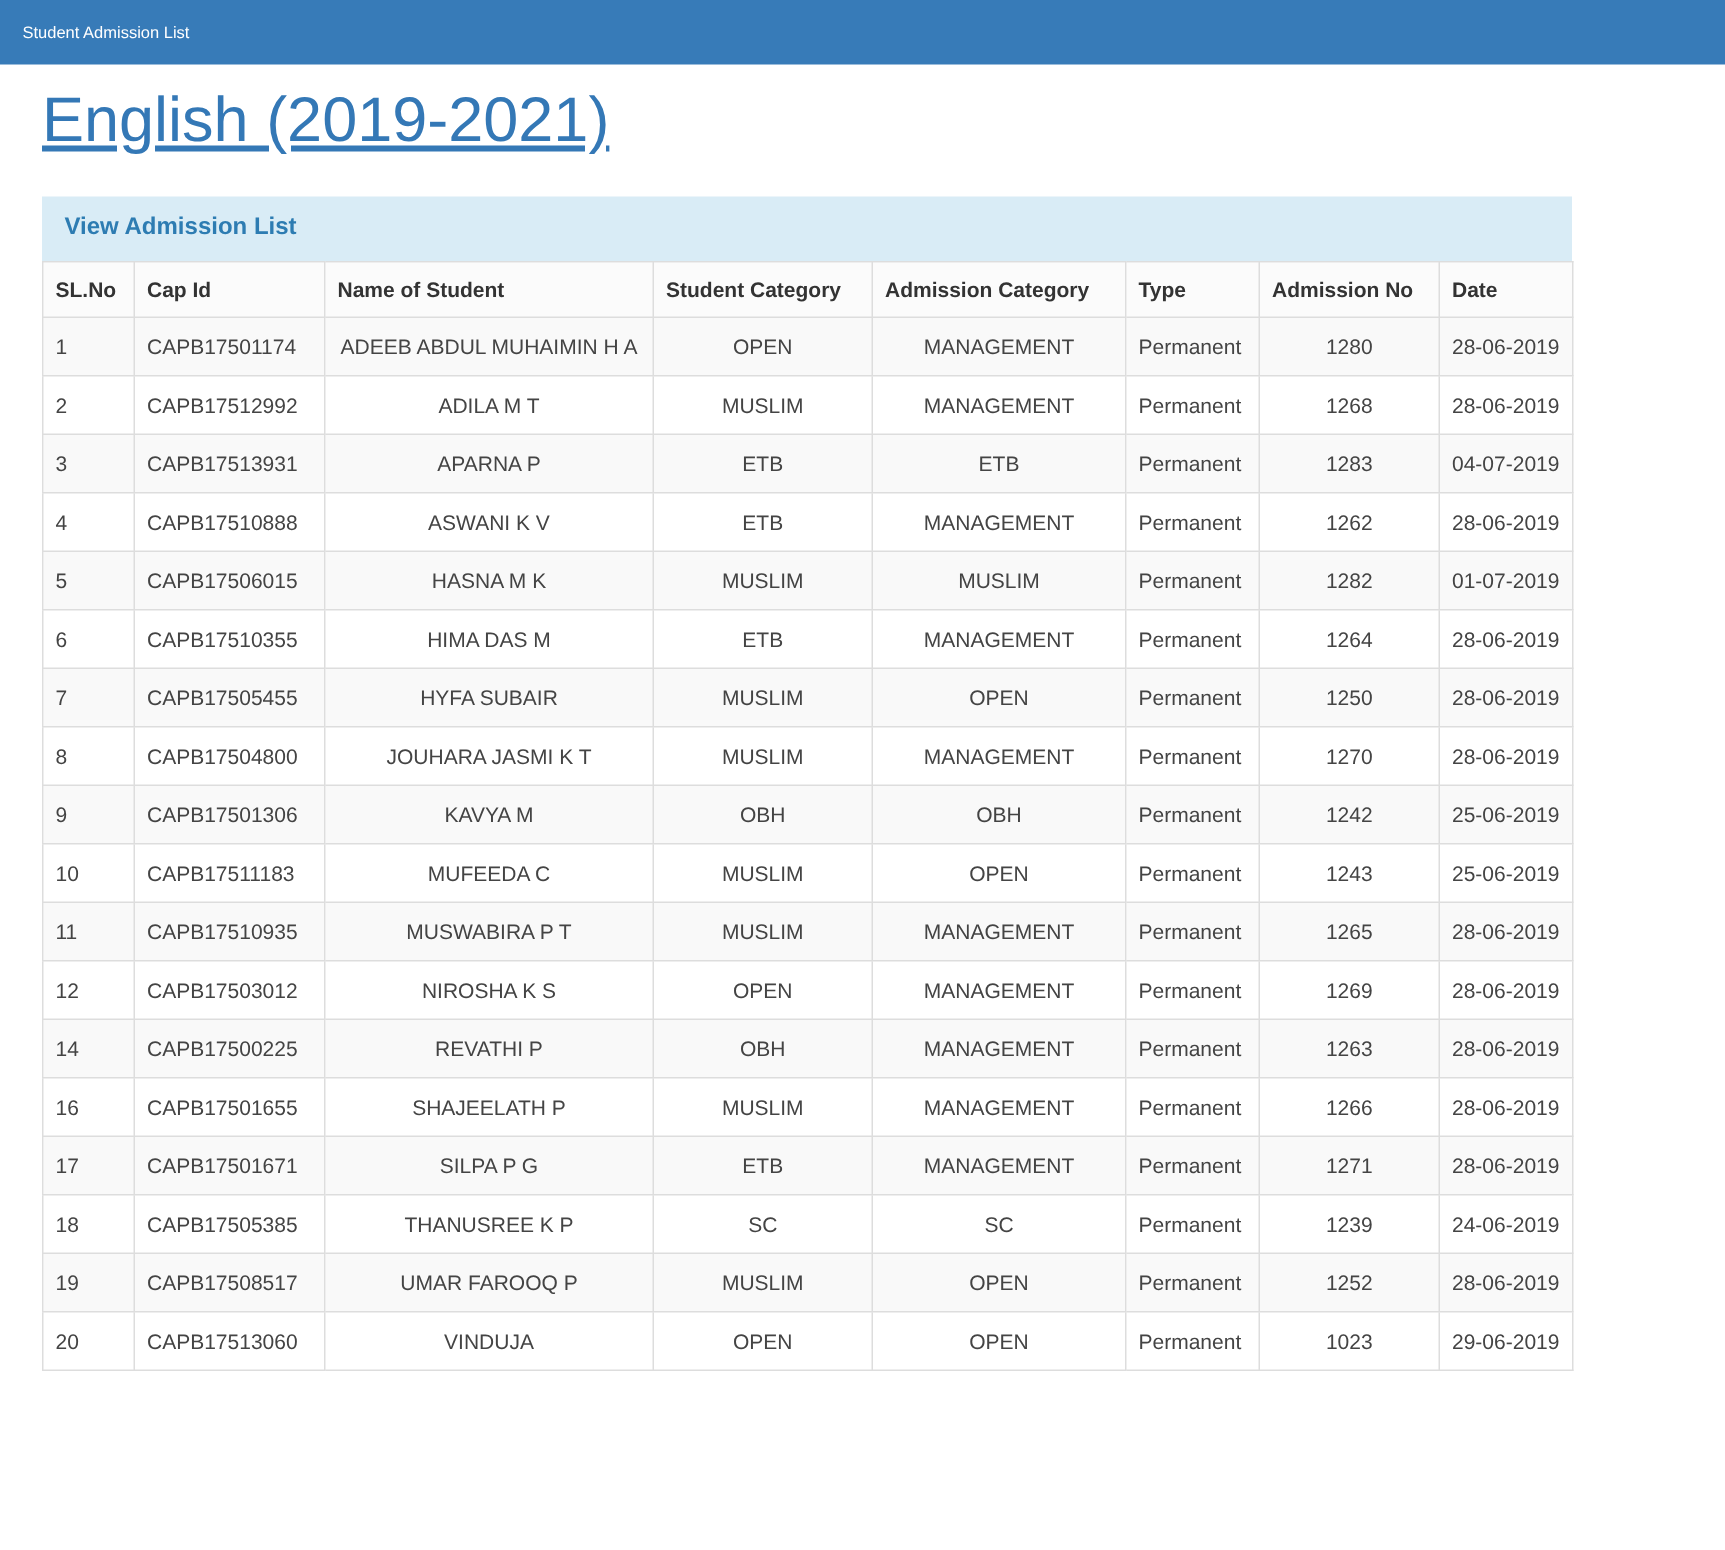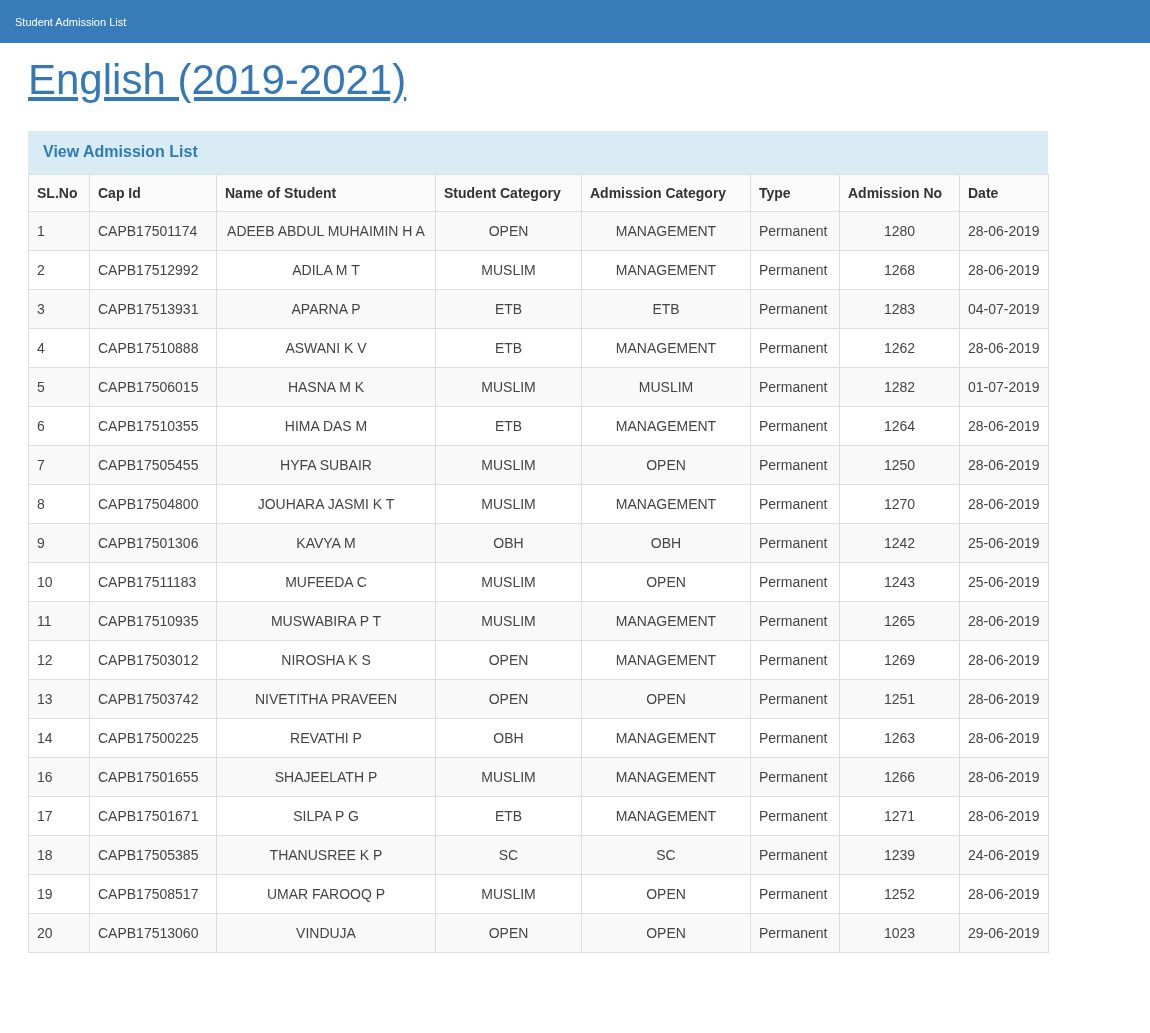--- a/index.html
+++ b/index.html
@@ -250,30 +250,20 @@
             <td class="al">12</td>
             <td class="al">CAPB17503012</td>
             <td class="ac">NIROSHA K S</td>
             <td class="ac">OPEN</td>
             <td class="ac">MANAGEMENT</td>
             <td class="al">Permanent</td>
             <td class="ac">1269</td>
             <td class="al">28-06-2019</td>
           </tr>
           <tr>
-            <td class="al">13</td>
-            <td class="al">CAPB17503742</td>
-            <td class="ac">NIVETITHA PRAVEEN</td>
-            <td class="ac">OPEN</td>
-            <td class="ac">OPEN</td>
-            <td class="al">Permanent</td>
-            <td class="ac">1251</td>
-            <td class="al">28-06-2019</td>
-          </tr>
-          <tr>
             <td class="al">14</td>
             <td class="al">CAPB17500225</td>
             <td class="ac">REVATHI P</td>
             <td class="ac">OBH</td>
             <td class="ac">MANAGEMENT</td>
             <td class="al">Permanent</td>
             <td class="ac">1263</td>
             <td class="al">28-06-2019</td>
           </tr>
           <tr>

